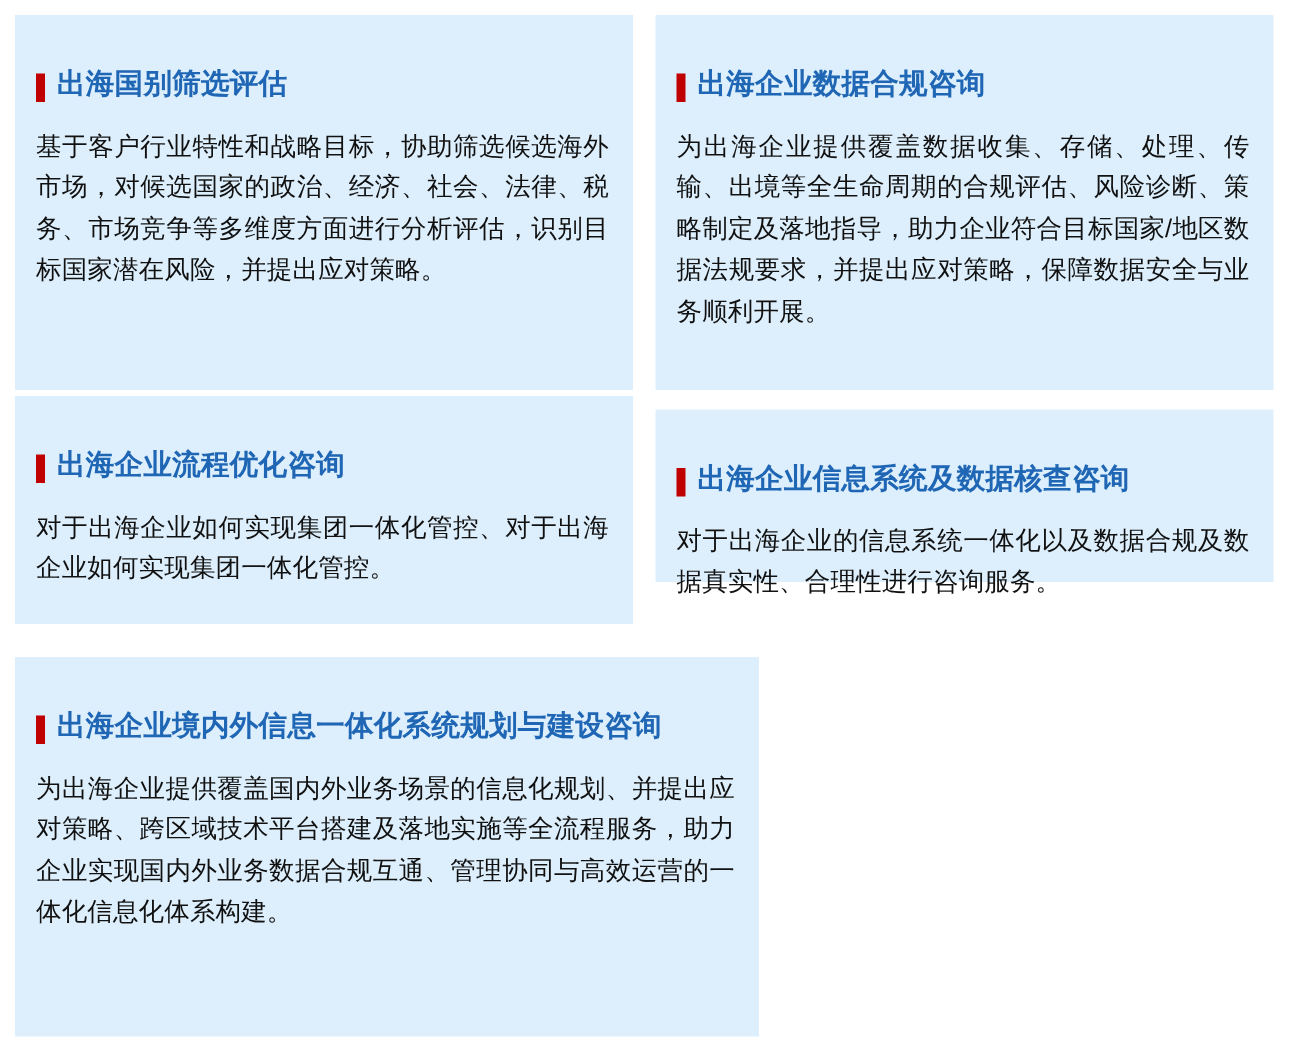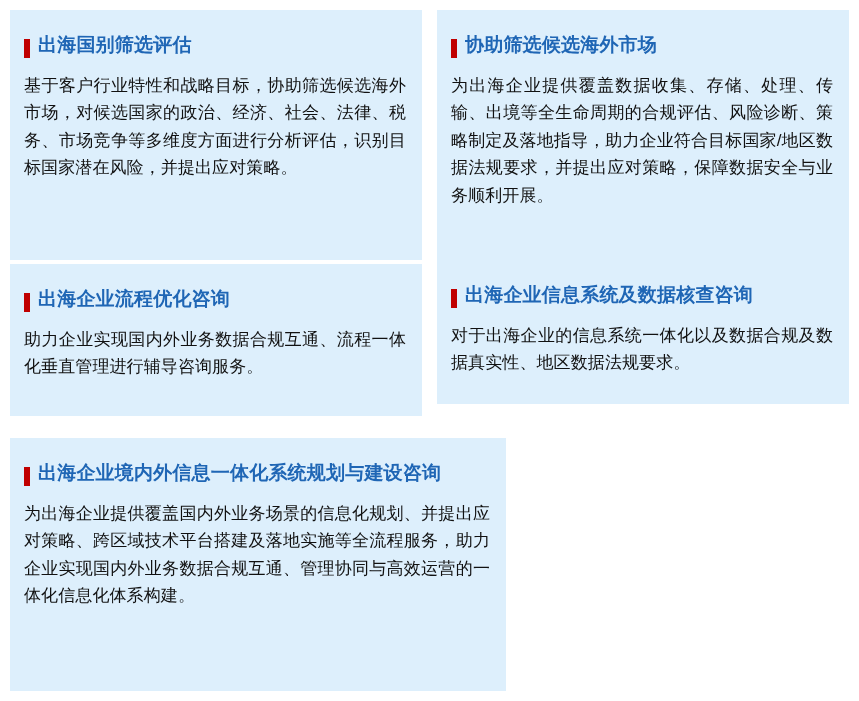--- a/index.html
+++ b/index.html
@@ -22,22 +22,22 @@
     padding: 10px 14px;
   }
   .card {
     position: absolute;
     background: #ddeffc;
     box-sizing: border-box;
     padding: 18px 16px 18px 14px;
   }
   .card-title {
     display: flex;
-    align-items: flex-end;
-    margin: 4px 0 14px 0;
+    align-items: center;
+    margin: 16px 0 14px 0;
   }
   .title-bar {
     flex: 0 0 auto;
     width: 6px;
     height: 19px;
     background: #c00000;
     margin-top: 3px;
     margin-right: 8px;
   }
   .title-text {
@@ -53,58 +53,58 @@
     line-height: 1.62;
     text-align: justify;
     text-justify: inter-ideograph;
     letter-spacing: 0.1px;
   }
 
   
   #card-0 { left: 10px;  top: 10px;  width: 412px; height: 250px; }
   #card-1 { left: 437px; top: 10px;  width: 412px; height: 250px; }
   #card-2 { left: 10px;  top: 264px; width: 412px; height: 152px; }
-  #card-3 { left: 437px; top: 260px; width: 412px; height: 144px; }
+  #card-3 { left: 437px; top: 273px; width: 412px; height: 115px; }
   #card-4 { left: 10px;  top: 438px; width: 496px; height: 253px; }
 </style>
 </head>
 <body>
 
 <div class="grid">
 
   <div class="card" id="card-0">
     <div class="card-title">
       <span class="title-bar"></span>
       <span class="title-text">出海国别筛选评估</span>
     </div>
     <div class="card-body">基于客户行业特性和战略目标，协助筛选候选海外市场，对候选国家的政治、经济、社会、法律、税务、市场竞争等多维度方面进行分析评估，识别目标国家潜在风险，并提出应对策略。</div>
   </div>
 
   <div class="card" id="card-1">
     <div class="card-title">
       <span class="title-bar"></span>
-      <span class="title-text">协助筛选候选海外市场</span>
+      <span class="title-text">出海企业数据合规咨询</span>
     </div>
     <div class="card-body">为出海企业提供覆盖数据收集、存储、处理、传输、出境等全生命周期的合规评估、风险诊断、策略制定及落地指导，助力企业符合目标国家/地区数据法规要求，并提出应对策略，保障数据安全与业务顺利开展。</div>
   </div>
 
   <div class="card" id="card-2">
     <div class="card-title">
       <span class="title-bar"></span>
       <span class="title-text">出海企业流程优化咨询</span>
     </div>
-    <div class="card-body">助力企业实现国内外业务数据合规互通、流程一体化垂直管理进行辅导咨询服务。</div>
+    <div class="card-body">对于出海企业如何实现集团一体化管控、对于出海企业如何实现集团一体化管控。</div>
   </div>
 
   <div class="card" id="card-3">
     <div class="card-title">
       <span class="title-bar"></span>
       <span class="title-text">出海企业信息系统及数据核查咨询</span>
     </div>
-    <div class="card-body">对于出海企业的信息系统一体化以及数据合规及数据真实性、地区数据法规要求。</div>
+    <div class="card-body">对于出海企业的信息系统一体化以及数据合规及数据真实性、合理性进行咨询服务。</div>
   </div>
 
   <div class="card" id="card-4">
     <div class="card-title">
       <span class="title-bar"></span>
       <span class="title-text">出海企业境内外信息一体化系统规划与建设咨询</span>
     </div>
     <div class="card-body">为出海企业提供覆盖国内外业务场景的信息化规划、并提出应对策略、跨区域技术平台搭建及落地实施等全流程服务，助力企业实现国内外业务数据合规互通、管理协同与高效运营的一体化信息化体系构建。</div>
   </div>
 

